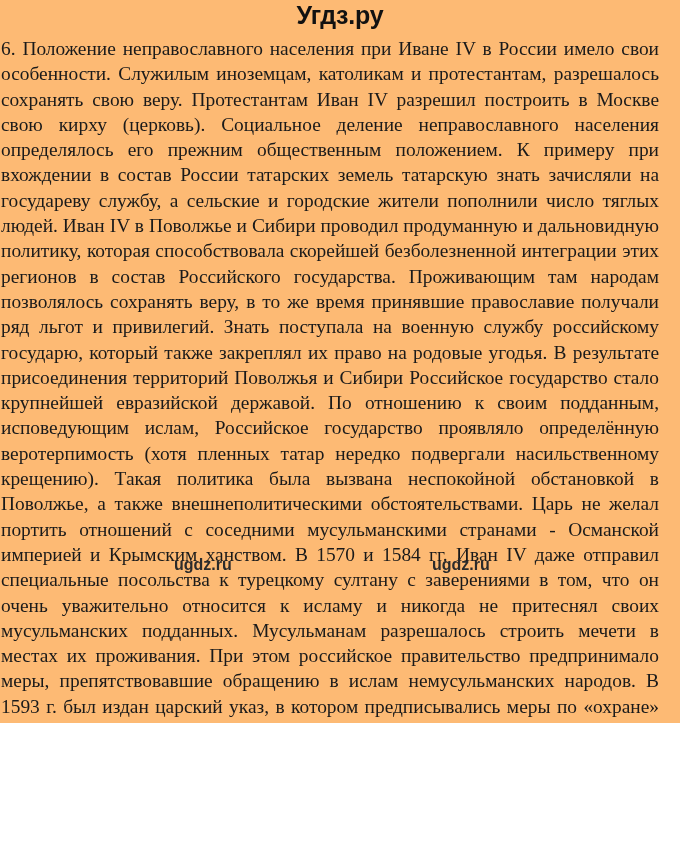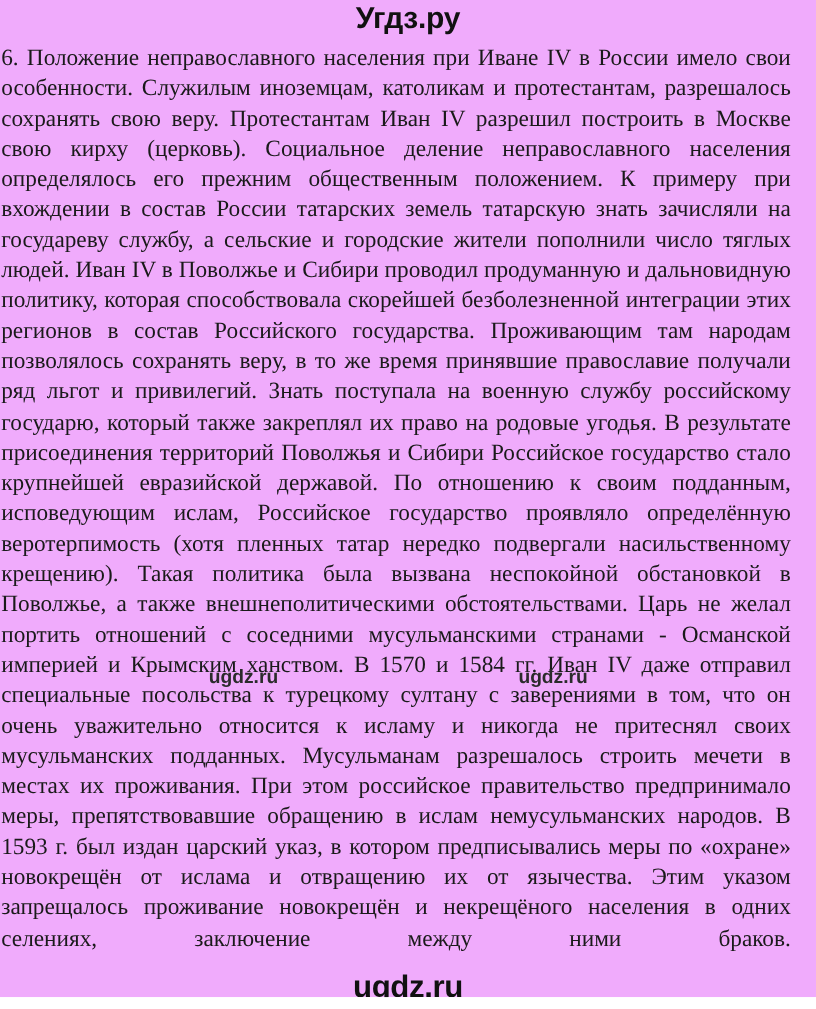--- a/index.html
+++ b/index.html
@@ -8,22 +8,22 @@
     padding: 0;
     background: #ffffff;
   }
   body {
     font-family: "Liberation Serif", "DejaVu Serif", serif;
     color: #000000;
   }
   .page {
     position: relative;
     width: 680px;
-    height: 831px;
-    background: #f0abfc;
+    height: 723px;
+    background: #fdba74;
     overflow: hidden;
     box-sizing: border-box;
   }
 
   
   .top-logo {
     position: absolute;
     top: 0px;
     left: 0;
     width: 680px;

